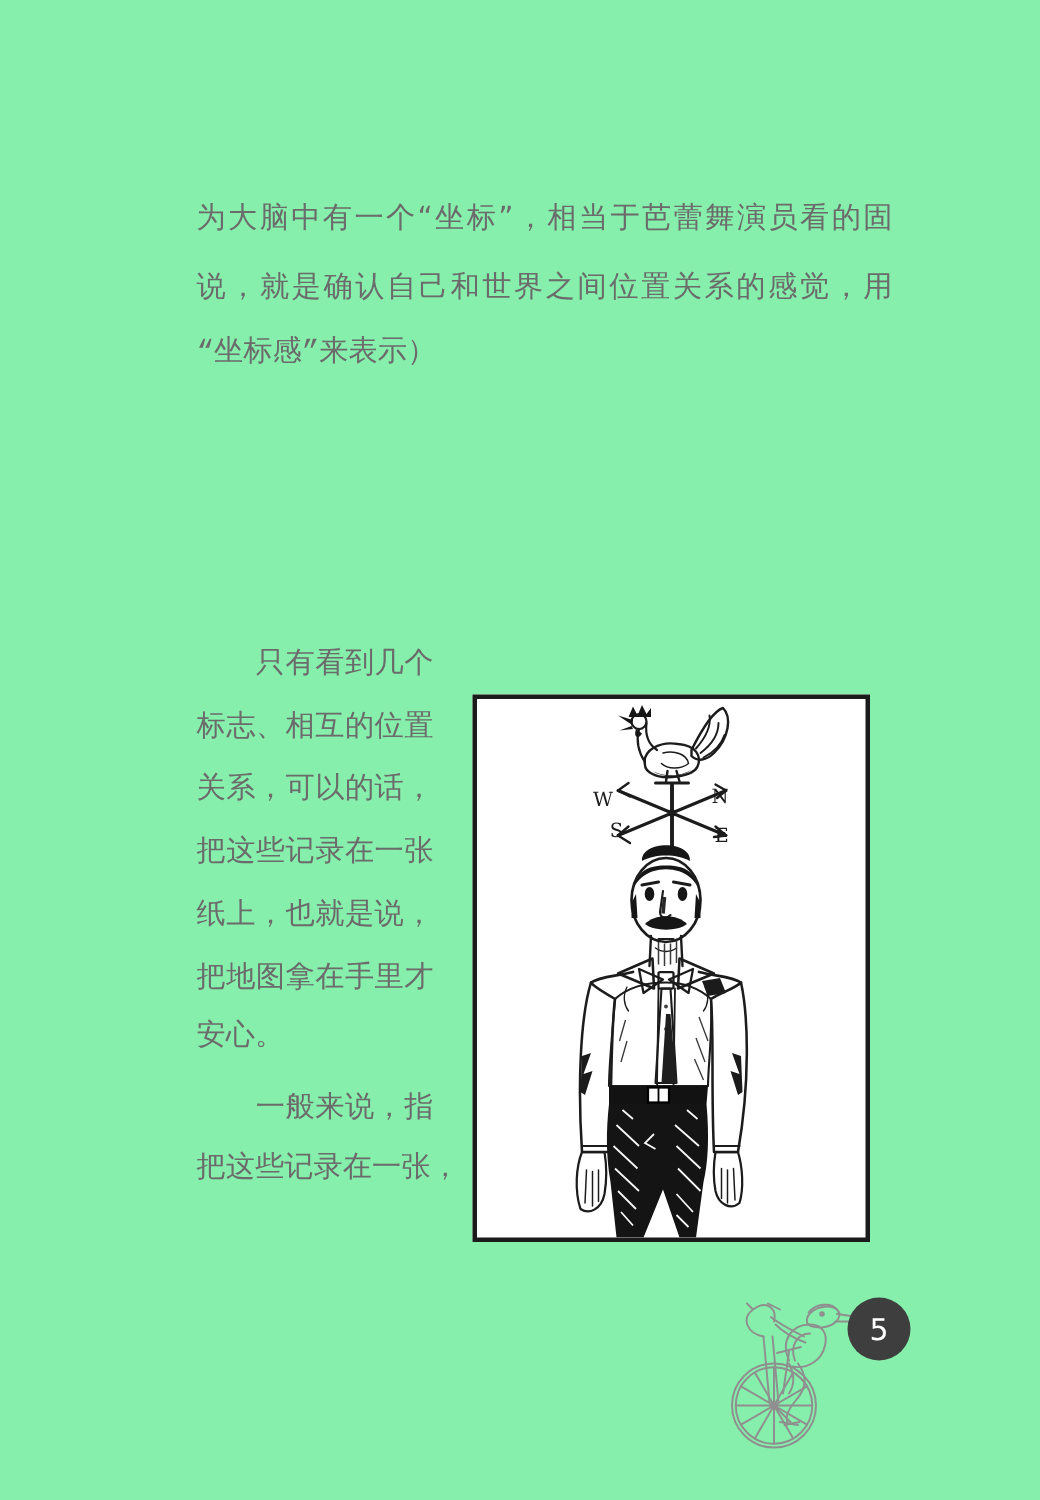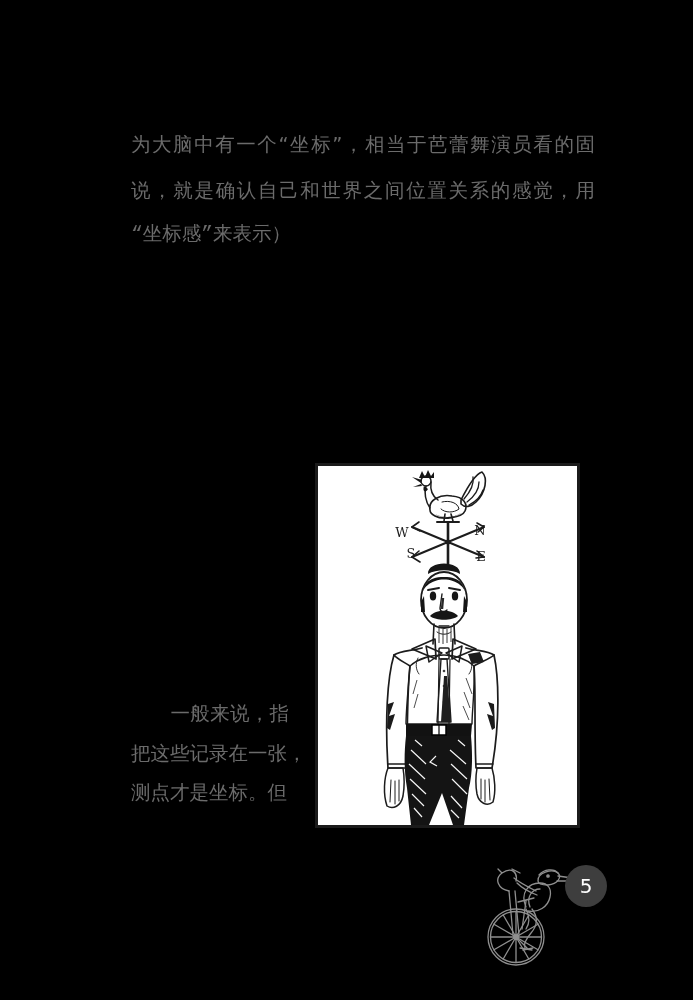--- a/index.html
+++ b/index.html
@@ -1,24 +1,24 @@
 <!DOCTYPE html>
 <html><head>
 <meta charset="utf-8">
 <style>
   html,body{margin:0;padding:0;background:#ffffff;}
-  #page{position:relative;width:693px;height:1000px;background:#000000;overflow:hidden;
+  #page{position:relative;width:693px;height:1000px;background:#86efac;overflow:hidden;
         font-family:"DejaVu Sans",sans-serif;}
   .tblock{position:absolute;color:#6b6b6b;font-size:19.5px;letter-spacing:0;}
   .tblock .line{text-align:justify;text-align-last:justify;white-space:nowrap;}
   .tblock .line.last{text-align-last:left;font-family:Liberation Mono, monospace;}
   #p1{left:131px;top:122px;width:464px;line-height:45.5px;}
   #p2{left:131px;top:294px;width:464px;line-height:41.5px;}
   #p3{left:131px;top:421px;width:158px;line-height:41.7px;}
-  #p4{left:131px;top:694px;width:158px;line-height:40px;}
+  #p4{left:131px;top:718px;width:158px;line-height:40px;}
   #frame{position:absolute;left:315px;top:463px;width:265px;height:365px;
          border:3px solid #1b1b1b;box-sizing:border-box;background:#fff;}
   #frame svg{display:block;width:100%;height:100%;}
   #bike{position:absolute;left:468px;top:845px;width:118px;height:122px;}
   #pagenum{position:absolute;left:565px;top:865px;width:42px;height:42px;border-radius:50%;
            background:#3e3e3e;color:#ffffff;display:flex;align-items:center;justify-content:center;
            font-size:20px;font-family:"DejaVu Sans",sans-serif;}
   .ink{stroke:#1c1c1c;fill:none;stroke-linecap:round;stroke-linejoin:round;}
   .vletter{font-family:"DejaVu Serif",serif;font-size:13px;fill:#1c1c1c;}
 </style>
@@ -27,25 +27,33 @@
 
 <div id="page">
 
   <div id="p1" class="tblock">
     <div class="line">为大脑中有一个“坐标”，相当于芭蕾舞演员看的固</div>
     <div class="line">说，就是确认自己和世界之间位置关系的感觉，用</div>
     <div class="line last">“坐标感”来表示）</div>
   </div>
 
 
+  <div id="p3" class="tblock">
+    <div class="line">　　只有看到几个</div>
+    <div class="line">标志、相互的位置</div>
+    <div class="line">关系，可以的话，</div>
+    <div class="line">把这些记录在一张</div>
+    <div class="line">纸上，也就是说，</div>
+    <div class="line">把地图拿在手里才</div>
+    <div class="line last">安心。</div>
+  </div>
 
   <div id="p4" class="tblock">
     <div class="line">　　一般来说，指</div>
     <div class="line">把这些记录在一张，</div>
-    <div class="line last">测点才是坐标。但</div>
   </div>
 
   <div id="frame">
     <svg viewBox="0 0 259 359">
 
       <g>
         <line class="ink" x1="94" y1="61" x2="166" y2="91" stroke-width="2"></line>
         <line class="ink" x1="94" y1="91" x2="166" y2="61" stroke-width="2"></line>
         <path class="ink" d="M159,57 L166,61 L160,66" stroke-width="1.6"></path>
         <path class="ink" d="M159,85 L166,91 L158,92" stroke-width="1.6"></path>

